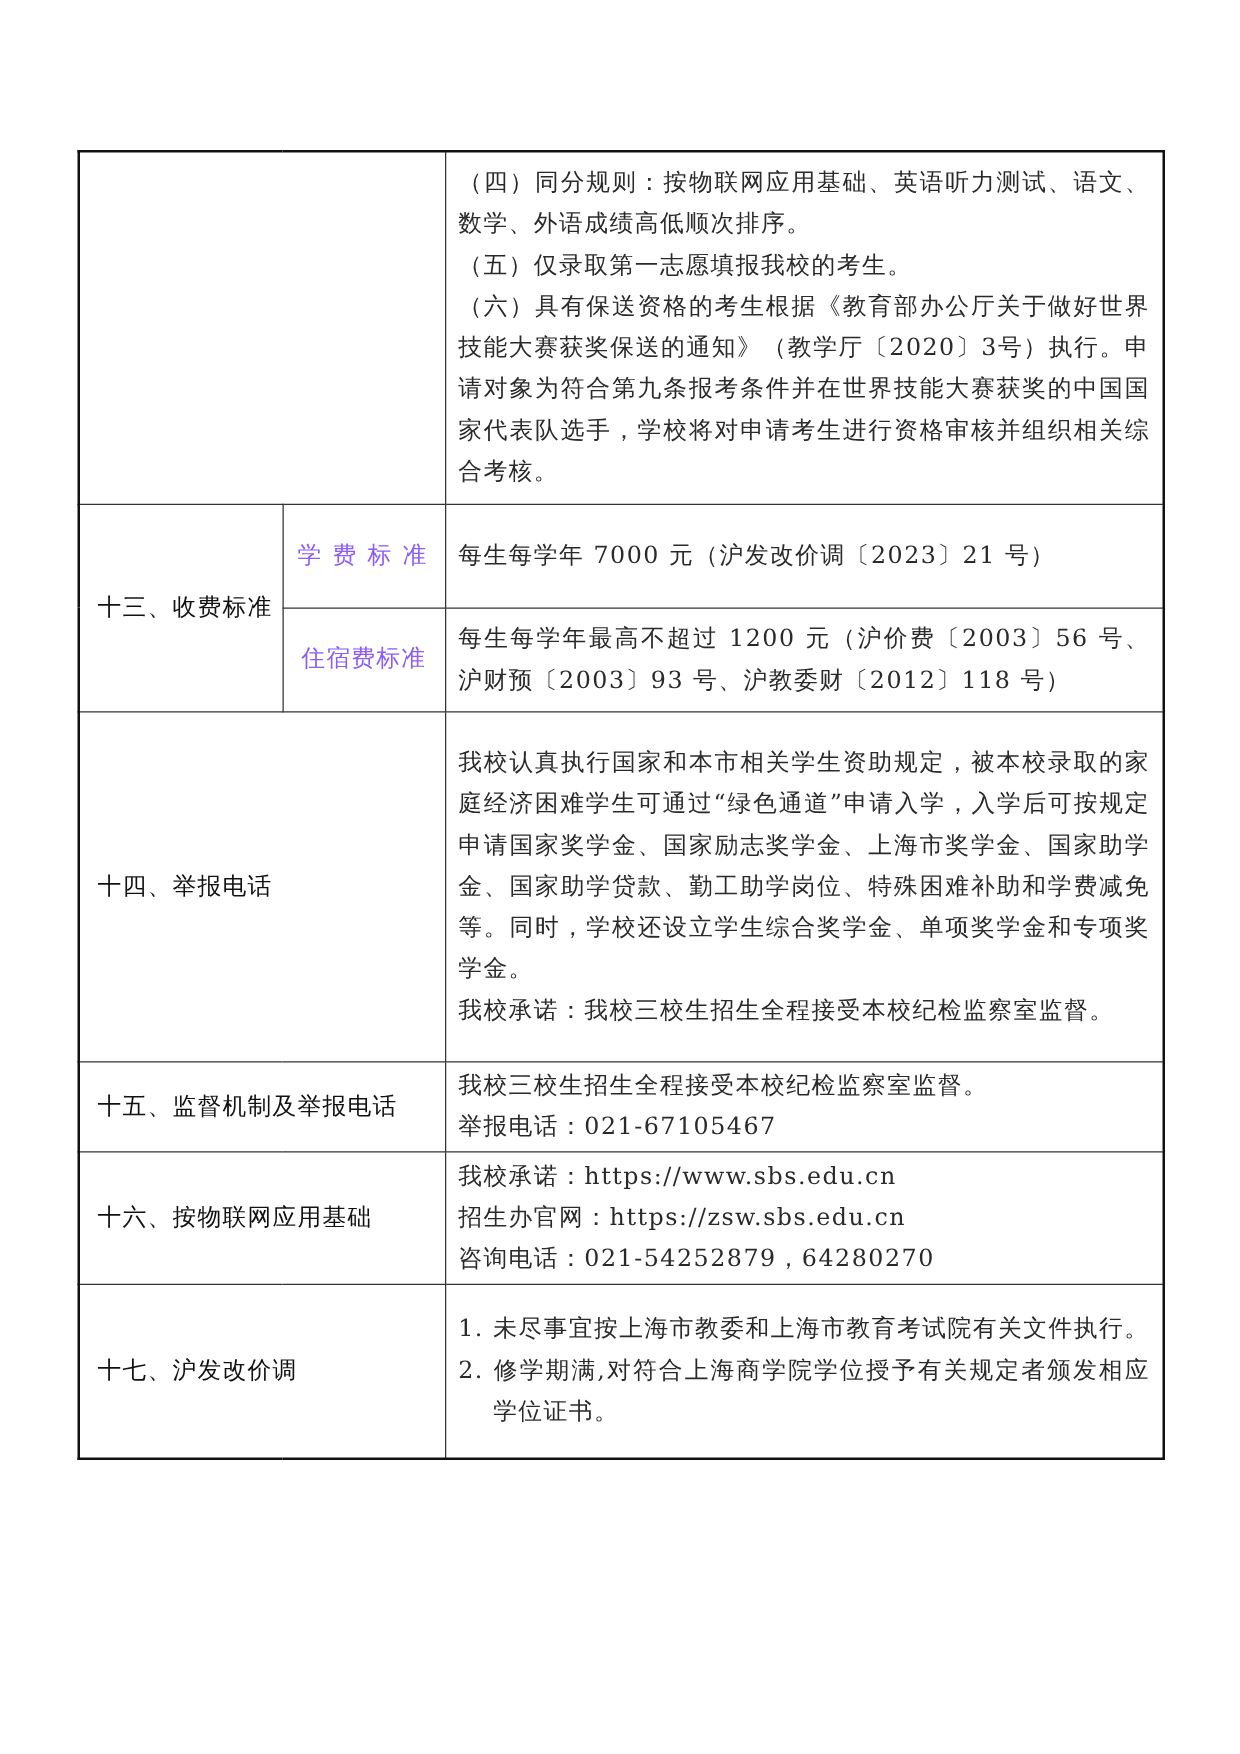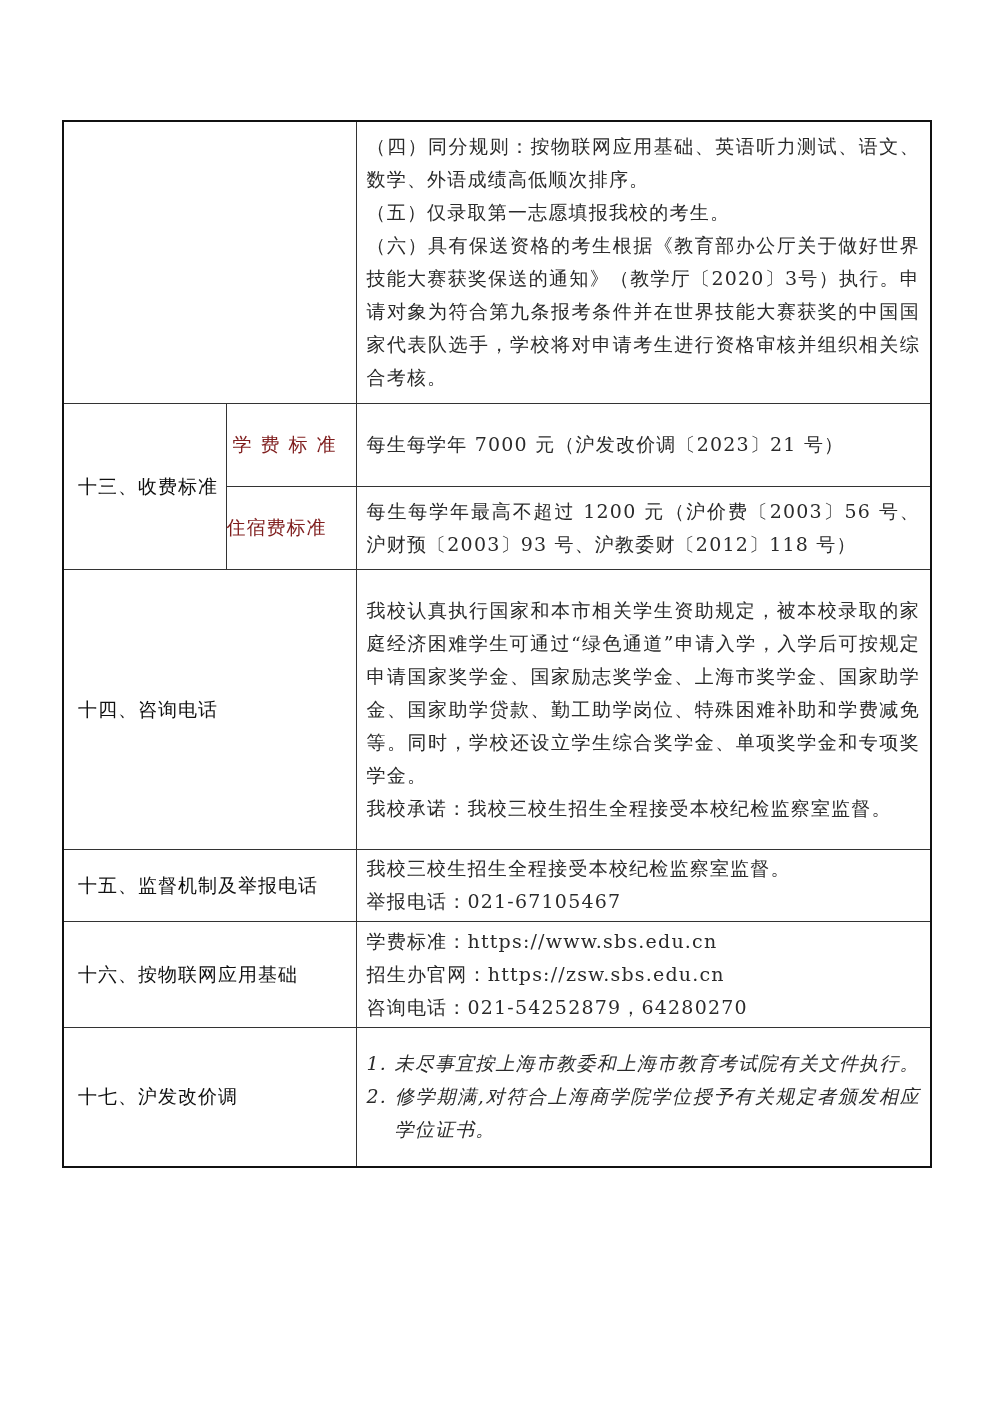--- a/index.html
+++ b/index.html
@@ -39,42 +39,41 @@
       line-height: 33px;
     }
     td.label {
       padding-left: 14px !important;
       font-weight: normal;
       color: #111;
       letter-spacing: 1px;
       margin-left: 37px;
     }
     td.sublabel {
-      text-align: left;
-      color: #7f1d1d;
+      text-align: center;
+      color: #8b5cf6;
       letter-spacing: 1px;
     }
     td.sublabel.spaced {
       letter-spacing: 9px;
       padding-left: 6px !important;
     }
     td.content {
       padding: 2px 10px 2px 10px !important;
       color: #2a2a2a;
       letter-spacing: 1.2px;
       text-align: justify;
     }
     .line {
       display: block;
     }
     .num-item {
       display: block;
       padding-left: 28px;
       text-indent: -28px;
-      font-style: italic;
     }
     .num-item .num {
       display: inline-block;
       width: 28px;
       text-indent: 0;
     }
   </style>
 </head>
 <body>
 
@@ -101,39 +100,39 @@
       <td class="sublabel spaced">学费标准</td>
       <td class="content">每生每学年 7000 元（沪发改价调〔2023〕21 号）</td>
     </tr>
 
     <tr style="height:83px">
       <td class="sublabel">住宿费标准</td>
       <td class="content">每生每学年最高不超过 1200 元（沪价费〔2003〕56 号、沪财预〔2003〕93 号、沪教委财〔2012〕118 号）</td>
     </tr>
 
     <tr style="height:280px">
-      <td colspan="2" class="label">十四、咨询电话</td>
+      <td colspan="2" class="label">十四、举报电话</td>
       <td class="content">
         <span class="line">我校认真执行国家和本市相关学生资助规定，被本校录取的家庭经济困难学生可通过“绿色通道”申请入学，入学后可按规定申请国家奖学金、国家励志奖学金、上海市奖学金、国家助学金、国家助学贷款、勤工助学岗位、特殊困难补助和学费减免等。同时，学校还设立学生综合奖学金、单项奖学金和专项奖学金。</span>
         <span class="line">我校承诺：我校三校生招生全程接受本校纪检监察室监督。</span>
       </td>
     </tr>
 
     <tr style="height:72px">
       <td colspan="2" class="label">十五、监督机制及举报电话</td>
       <td class="content">
         <span class="line">我校三校生招生全程接受本校纪检监察室监督。</span>
         <span class="line">举报电话：021-67105467</span>
       </td>
     </tr>
 
     <tr style="height:106px">
       <td colspan="2" class="label">十六、按物联网应用基础</td>
       <td class="content">
-        <span class="line">学费标准：https://www.sbs.edu.cn</span>
+        <span class="line">我校承诺：https://www.sbs.edu.cn</span>
         <span class="line">招生办官网：https://zsw.sbs.edu.cn</span>
         <span class="line">咨询电话：021-54252879，64280270</span>
       </td>
     </tr>
 
     <tr style="height:140px">
       <td colspan="2" class="label">十七、沪发改价调</td>
       <td class="content">
         <span class="num-item"><span class="num">1.</span><span>未尽事宜按上海市教委和上海市教育考试院有关文件执行。</span></span>
         <span class="num-item"><span class="num">2.</span><span>修学期满,对符合上海商学院学位授予有关规定者颁发相应学位证书。</span></span>

